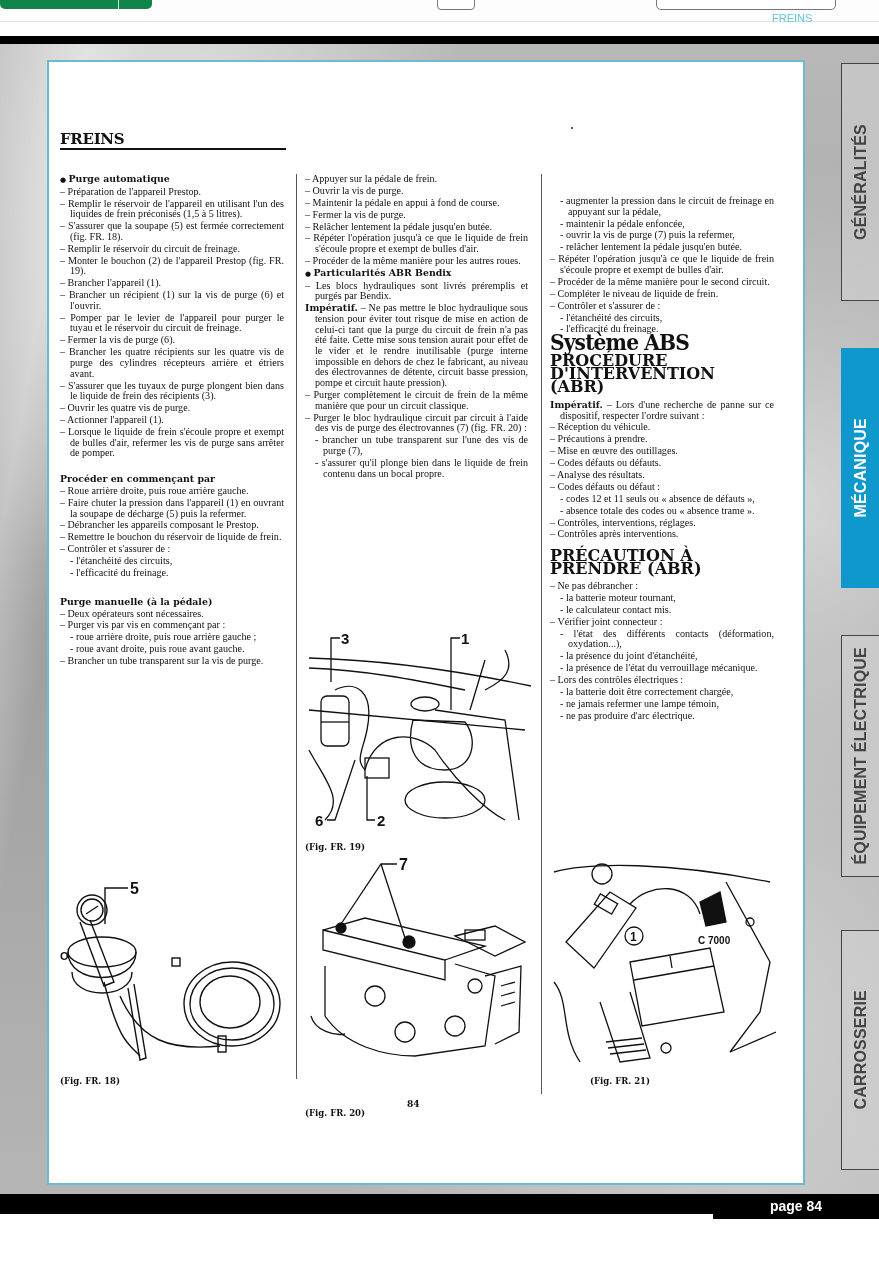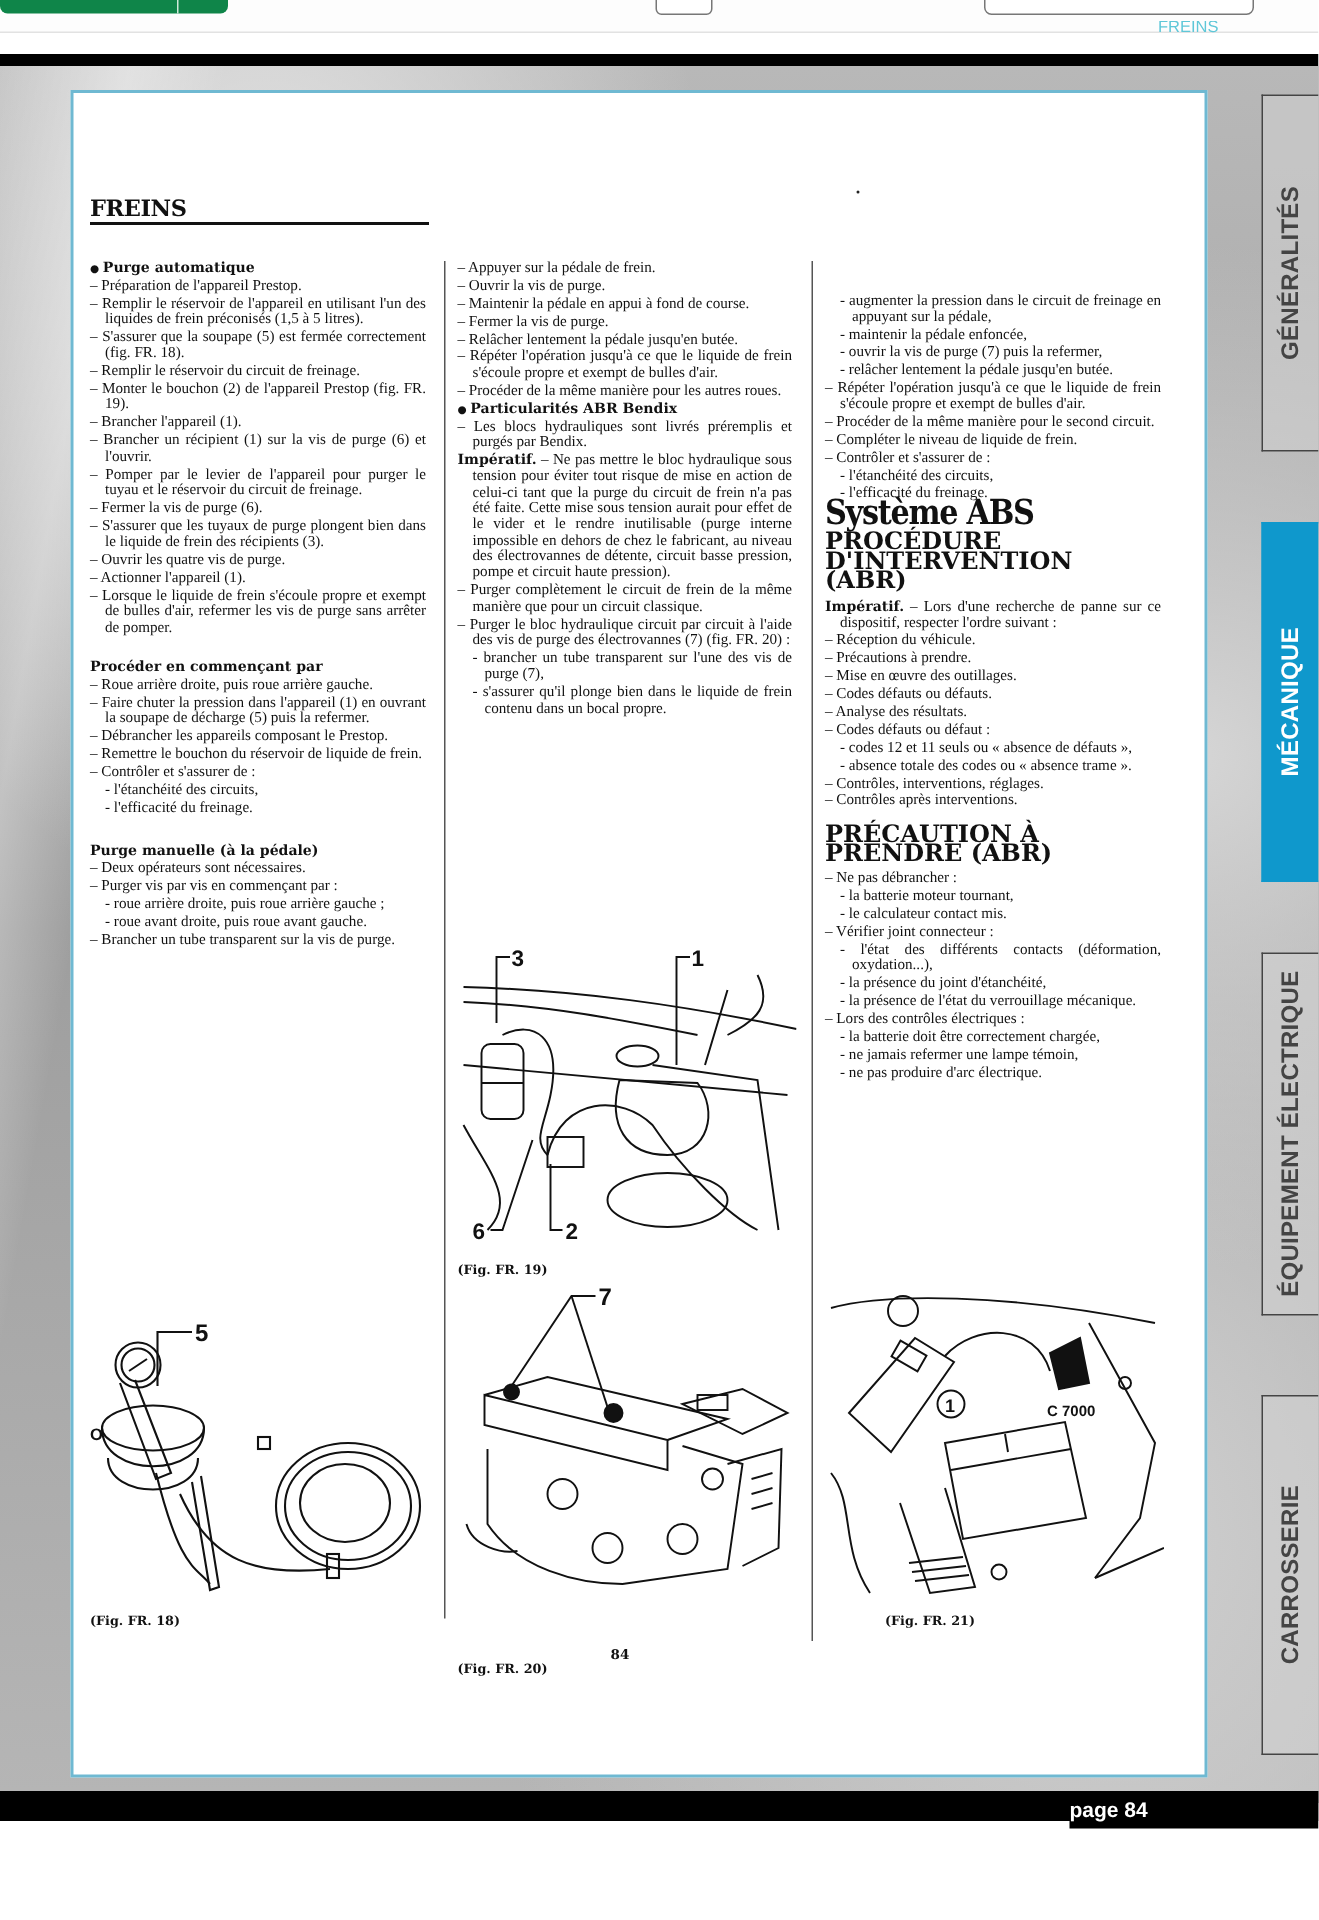--- a/index.html
+++ b/index.html
@@ -19,21 +19,21 @@
   .bg-photo { position: absolute; left: 0; top: 8px; width: 879px; height: 1150px;
     background:
       linear-gradient(100deg, rgba(255,255,255,0.0) 0%, rgba(255,255,255,0.35) 8%, rgba(255,255,255,0) 14%),
       radial-gradient(ellipse at 20% 12%, #e6e6e6 0%, rgba(200,200,200,0) 30%),
       radial-gradient(ellipse at 90% 40%, #d6d6d6 0%, rgba(170,170,170,0) 35%),
       radial-gradient(ellipse at 85% 85%, #cfcfcf 0%, rgba(160,160,160,0) 40%),
       linear-gradient(180deg, #b8b8b8 0%, #9e9e9e 50%, #b5b5b5 100%); }
   .paper { position: absolute; left: 47px; top: 24px; width: 758px; height: 1125px; background: #fff; border: 2px solid #6fb9d2; }
 
   .bottom-bar { position: absolute; left: 0; top: 1158px; width: 879px; height: 8px; background: #000; }
-  .page-tag { position: absolute; left: 713px; top: 1194px; width: 166px; height: 25px; background: #000; color: #fff; font-family: "Liberation Sans", sans-serif; font-weight: bold; font-size: 14px; text-align: left; line-height: 25px; }
+  .page-tag { position: absolute; left: 713px; top: 1194px; width: 166px; height: 25px; background: #000; color: #fff; font-family: "Liberation Sans", sans-serif; font-weight: bold; font-size: 14px; text-align: center; line-height: 25px; }
 
   
   .tab { position: absolute; left: 841px; width: 38px; border: 1px solid #444; border-right: none; display: flex; align-items: center; justify-content: center; background: rgba(210,210,210,0.55); }
   .tab span { writing-mode: vertical-rl; transform: rotate(180deg); font-family: "Liberation Sans", sans-serif; font-size: 16px; font-weight: bold; color: #444; letter-spacing: 0.2px; white-space: nowrap; }
   .tab.active { background: #0f98cc; border-color: #0f98cc; }
   .tab.active span { color: #fff; }
 
   
   .doc { position: absolute; left: 60px; top: 134px; width: 730px; font-size: 10.1px; line-height: 10.7px; }
   .title-row { position: absolute; left: 0; top: 0; width: 226px; }
@@ -113,20 +113,21 @@
     <div class="h-bullet">Purge automatique</div>
     <div class="p dash">Préparation de l'appareil Prestop.</div>
     <div class="p dash">Remplir le réservoir de l'appareil en utilisant l'un des liquides de frein préconisés (1,5 à 5 litres).</div>
     <div class="p dash">S'assurer que la soupape (5) est fermée correctement (fig. FR. 18).</div>
     <div class="p dash">Remplir le réservoir du circuit de freinage.</div>
     <div class="p dash">Monter le bouchon (2) de l'appareil Prestop (fig. FR. 19).</div>
     <div class="p dash">Brancher l'appareil (1).</div>
     <div class="p dash">Brancher un récipient (1) sur la vis de purge (6) et l'ouvrir.</div>
     <div class="p dash">Pomper par le levier de l'appareil pour purger le tuyau et le réservoir du circuit de freinage.</div>
     <div class="p dash">Fermer la vis de purge (6).</div>
+    <div class="p dash">Brancher les quatre récipients sur les quatre vis de purge des cylindres récepteurs arrière et étriers avant.</div>
     <div class="p dash">S'assurer que les tuyaux de purge plongent bien dans le liquide de frein des récipients (3).</div>
     <div class="p dash">Ouvrir les quatre vis de purge.</div>
     <div class="p dash">Actionner l'appareil (1).</div>
     <div class="p dash">Lorsque le liquide de frein s'écoule propre et exempt de bulles d'air, refermer les vis de purge sans arrêter de pomper.</div>
     <div class="gap" style="height:14px"></div>
     <div class="h-bold">Procéder en commençant par</div>
     <div class="p dash">Roue arrière droite, puis roue arrière gauche.</div>
     <div class="p dash">Faire chuter la pression dans l'appareil (1) en ouvrant la soupape de décharge (5) puis la refermer.</div>
     <div class="p dash">Débrancher les appareils composant le Prestop.</div>
     <div class="p dash">Remettre le bouchon du réservoir de liquide de frein.</div>

